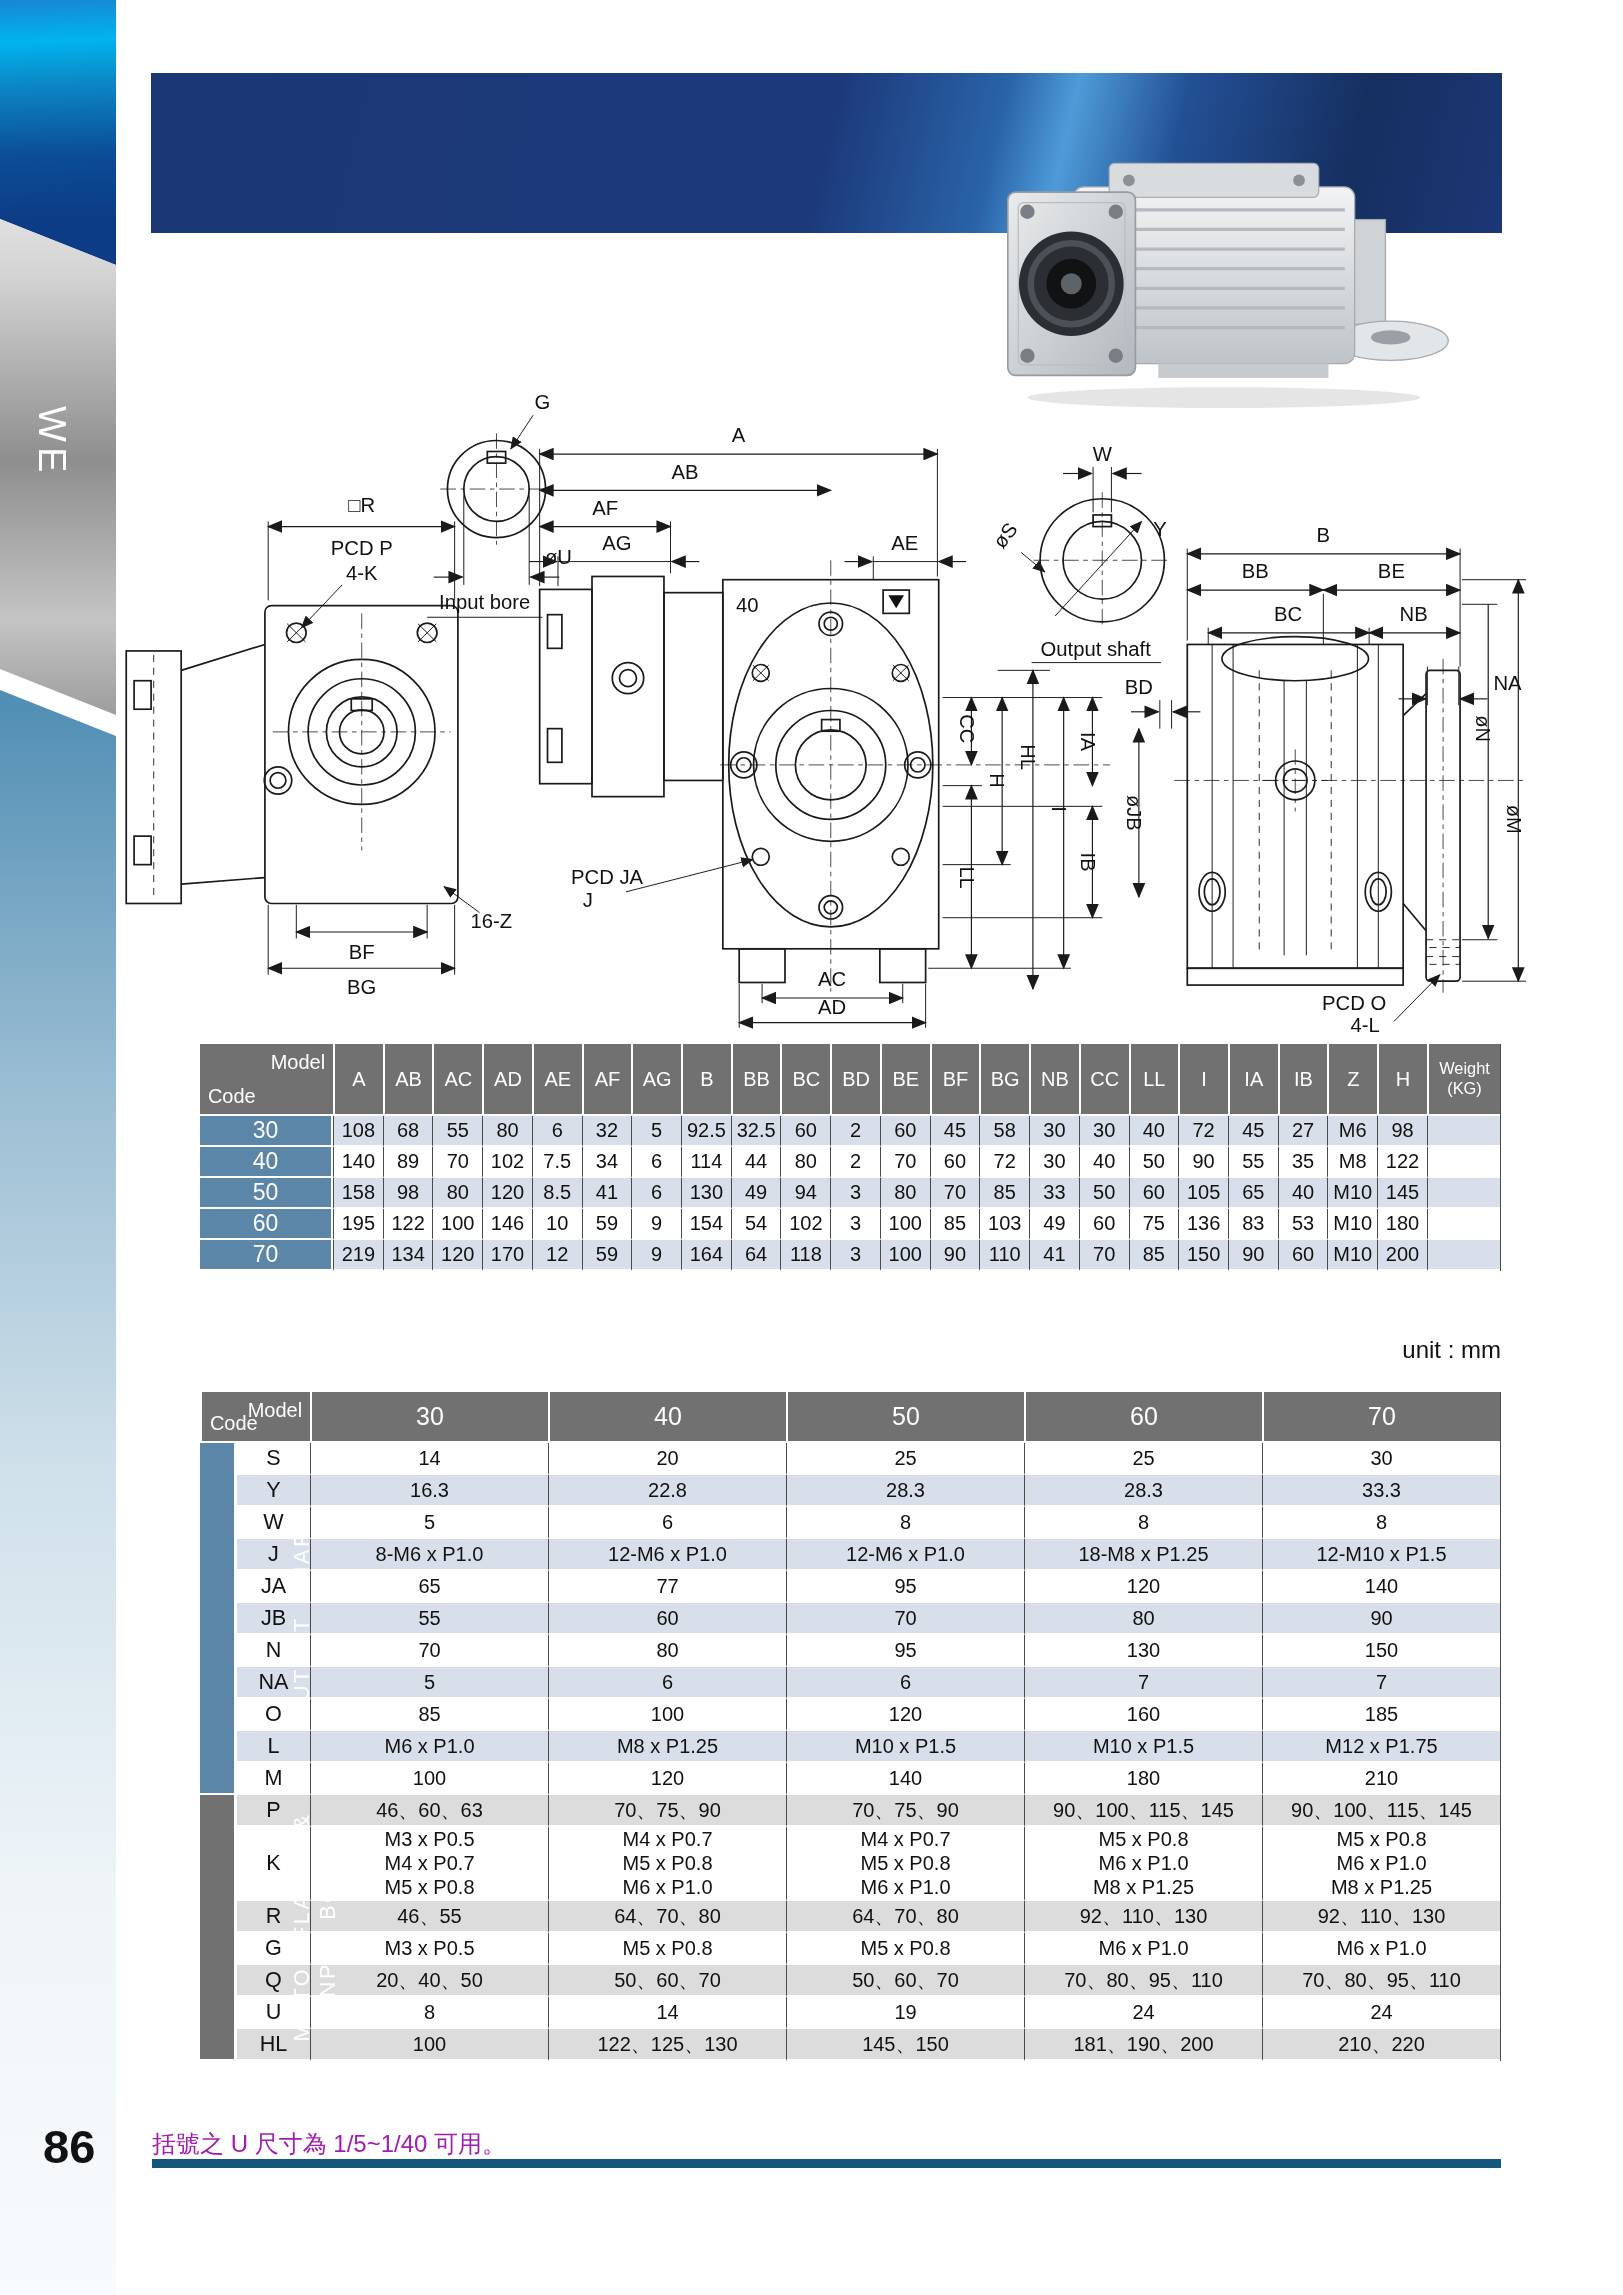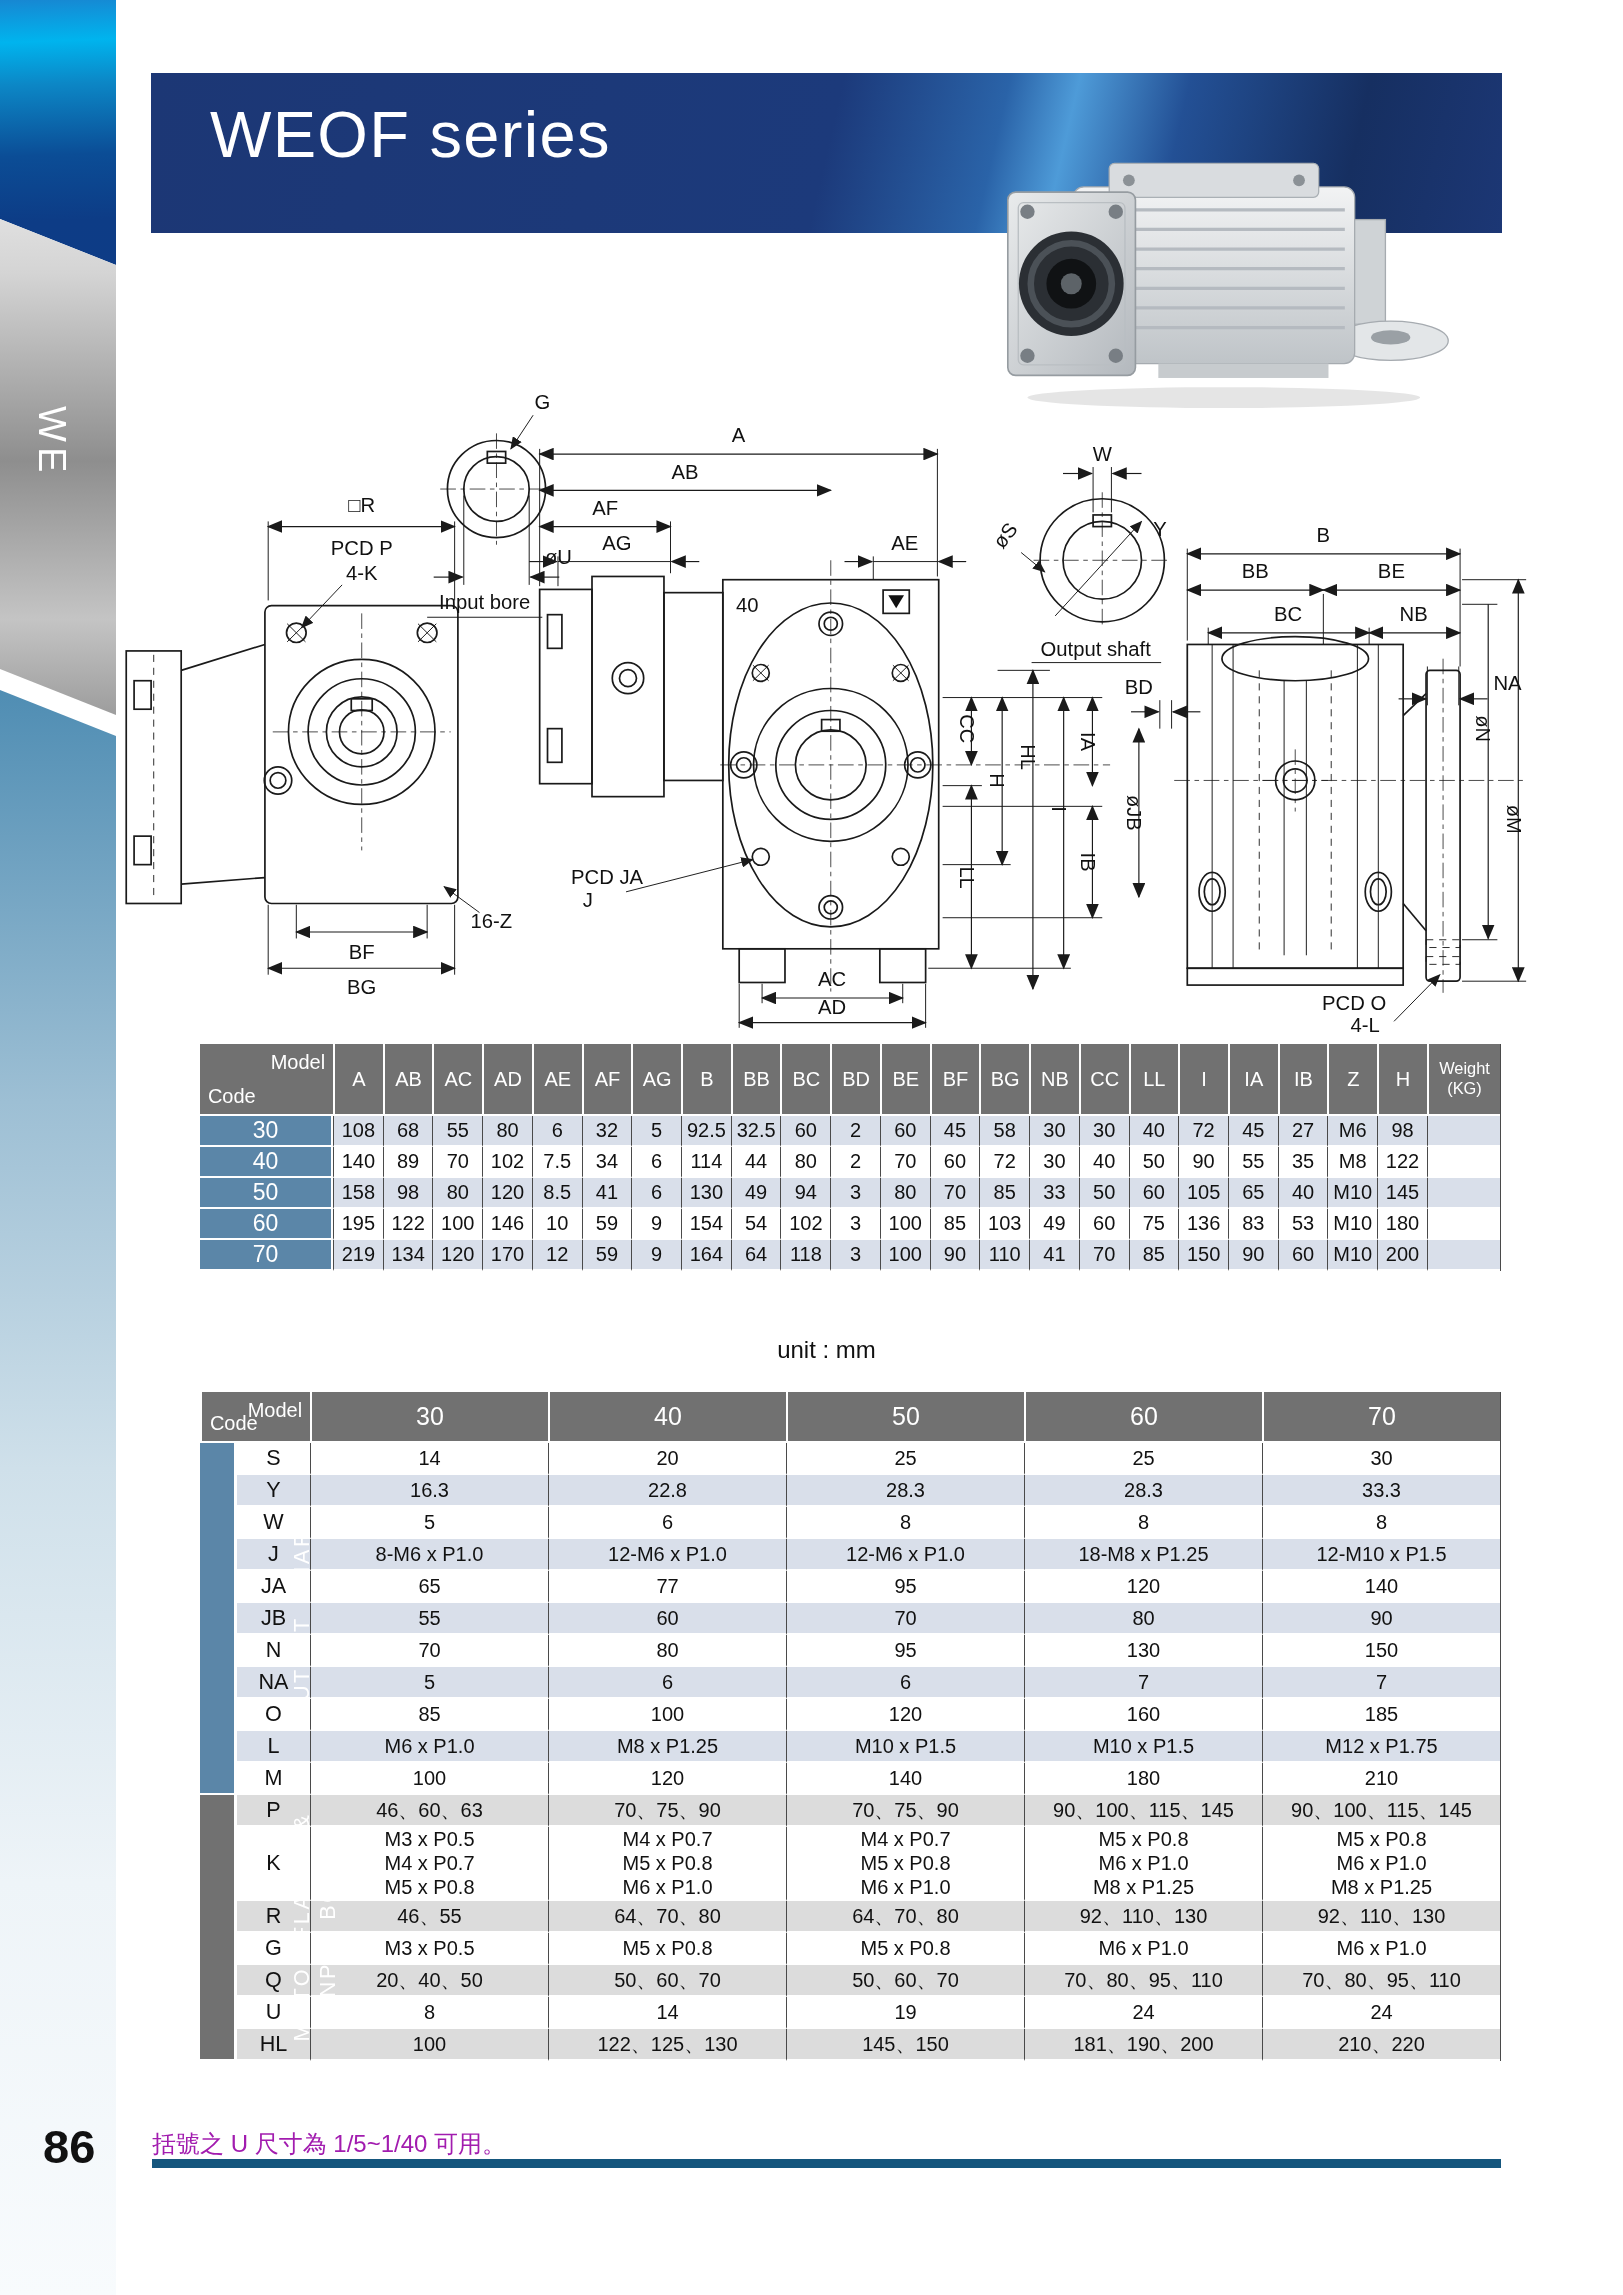--- a/index.html
+++ b/index.html
@@ -49,21 +49,21 @@
   #table1 th { background:#717171; color:#fff; font-weight:normal; font-size:20px; height:72px;
     border-left:2px solid #fff; border-bottom:2.6px solid #fff; }
   #table1 th:first-child { border-left:none; }
   #table1 th.wth { font-size:16.4px; line-height:19.6px; white-space:pre-line;margin-left:12px; }
   #table1 td { text-align:center; font-size:20px; color:#111; height:31px; border-bottom:2px solid #fff;
     border-left:1.3px solid #4a4a4a; background:#fff; white-space:nowrap; }
   #table1 td.code { background:#5b86a8; color:#fff; font-size:23px; border-left:none; border-right:2.6px solid #fff; }
   #table1 td.code + td { border-left:1.3px solid #4a4a4a; }
   #table1 tr.alt td:not(.code) { background:#d9dfea; }
 
-  .unitlab { position:absolute; left:152px; top:1336px; width:1349px; text-align:center; font-size:24px; color:#111; }
+  .unitlab { position:absolute; left:152px; top:1336px; width:1349px; text-align:right; font-size:24px; color:#111; }
 
   #table2 { position:absolute; left:152px; top:1392px; width:1349px; border-right:1.3px solid #4a4a4a; }
   #table2 th { background:#717171; color:#fff; font-weight:normal; font-size:25px; height:51px;
     border-left:2px solid #fff; border-bottom:2.6px solid #fff; }
   #table2 td { text-align:center; vertical-align:middle; font-size:20px; line-height:24px; color:#111;
     height:32px; border-bottom:2px solid #fff; background:#fff; white-space:pre-line; }
   #table2 td.val { border-left:1.3px solid #4a4a4a; }
   #table2 td.param { font-size:21.6px; }
   #table2 tr.alt-blue td:not(.grp) { background:#d9dfea; }
   #table2 tr.alt-gray td:not(.grp) { background:#dcdcdc; }
@@ -92,21 +92,20 @@
 
   <div class="sidebar">
     <div class="sb-teal"></div>
     <div class="sb-blue"></div>
     <div class="sb-silver"></div>
     <div class="sb-we">WE</div>
   </div>
 
 
   <div class="banner">
-    <div class="title">WEOF series</div>
   </div>
 
   <div class="photo">
     <svg viewBox="0 0 790 420" width="517" height="275">
       <defs>
         <linearGradient id="gm" x1="0" y1="0" x2="0" y2="1">
           <stop offset="0" stop-color="#f2f3f4"></stop>
             <stop offset="1" stop-color="#bfc4c8"></stop>
         </linearGradient>
         <linearGradient id="gf" x1="0" y1="0" x2="1" y2="1">

